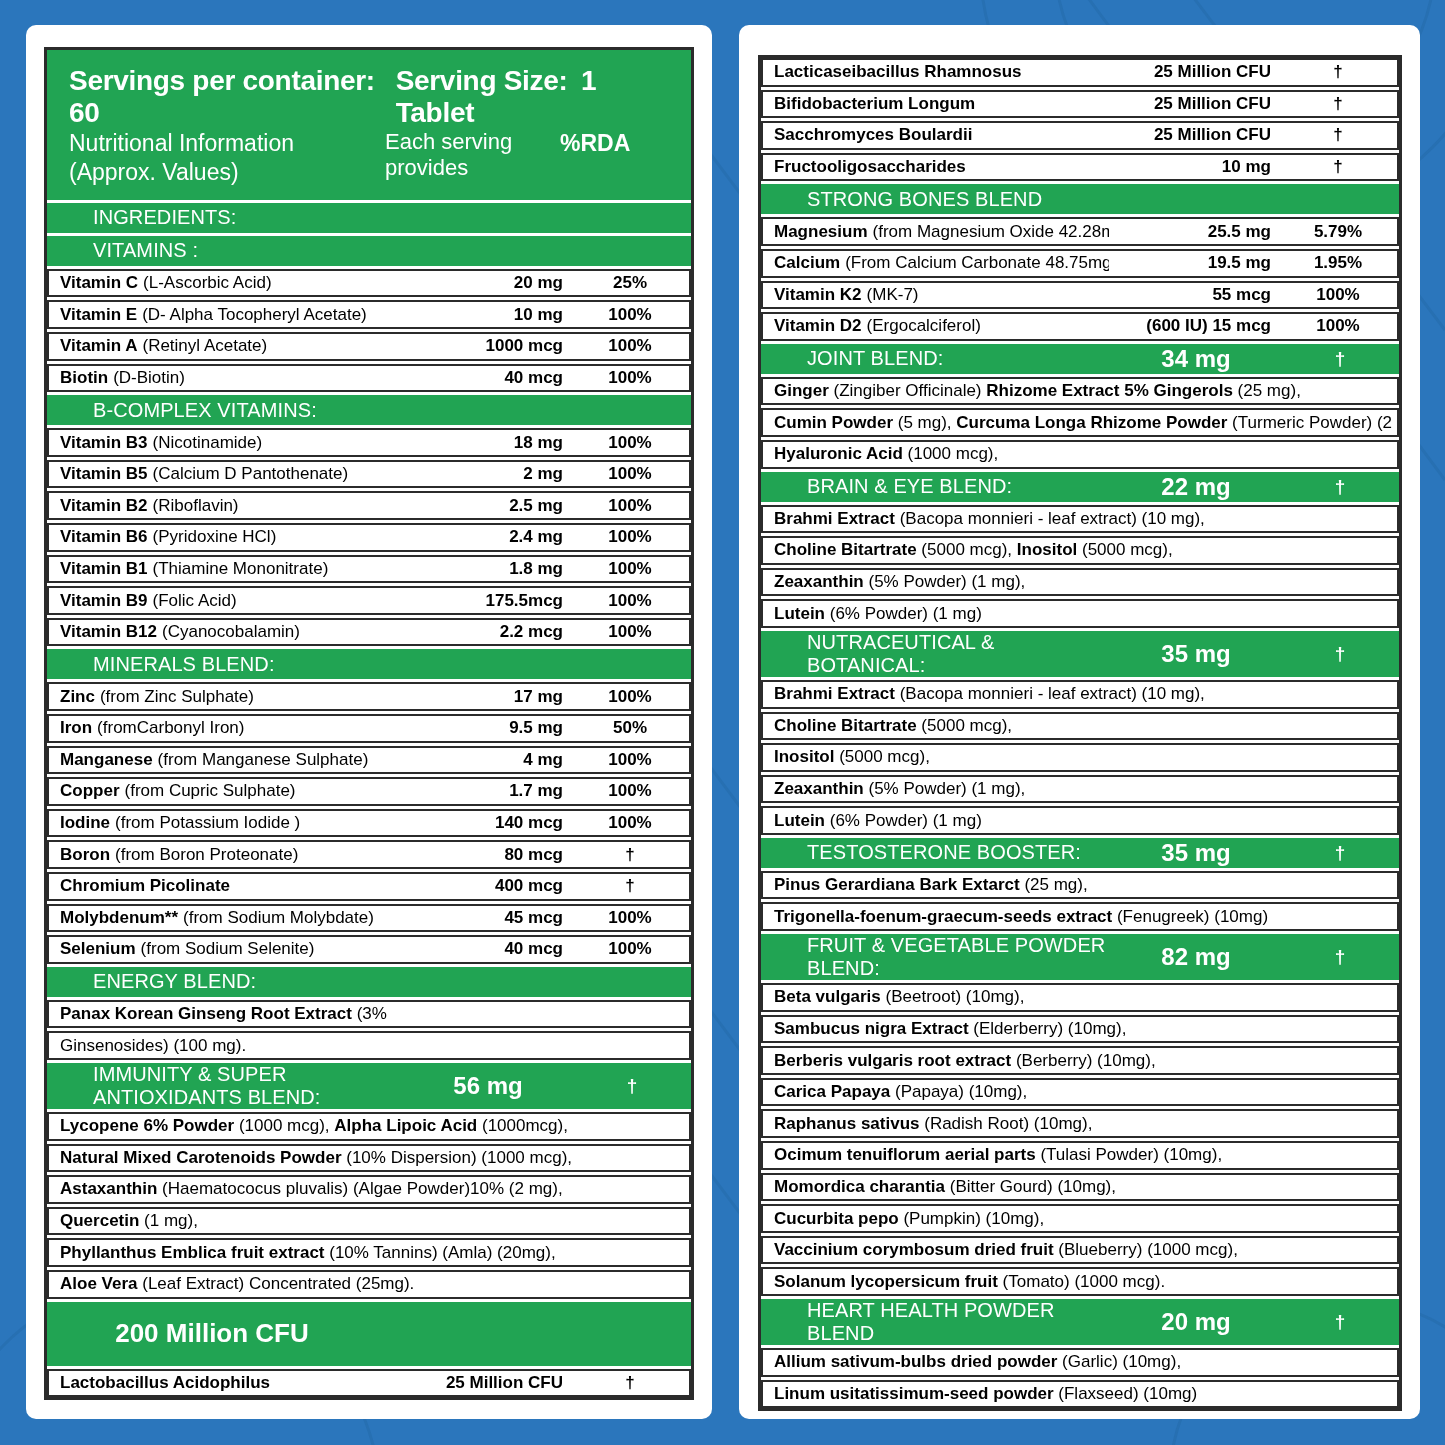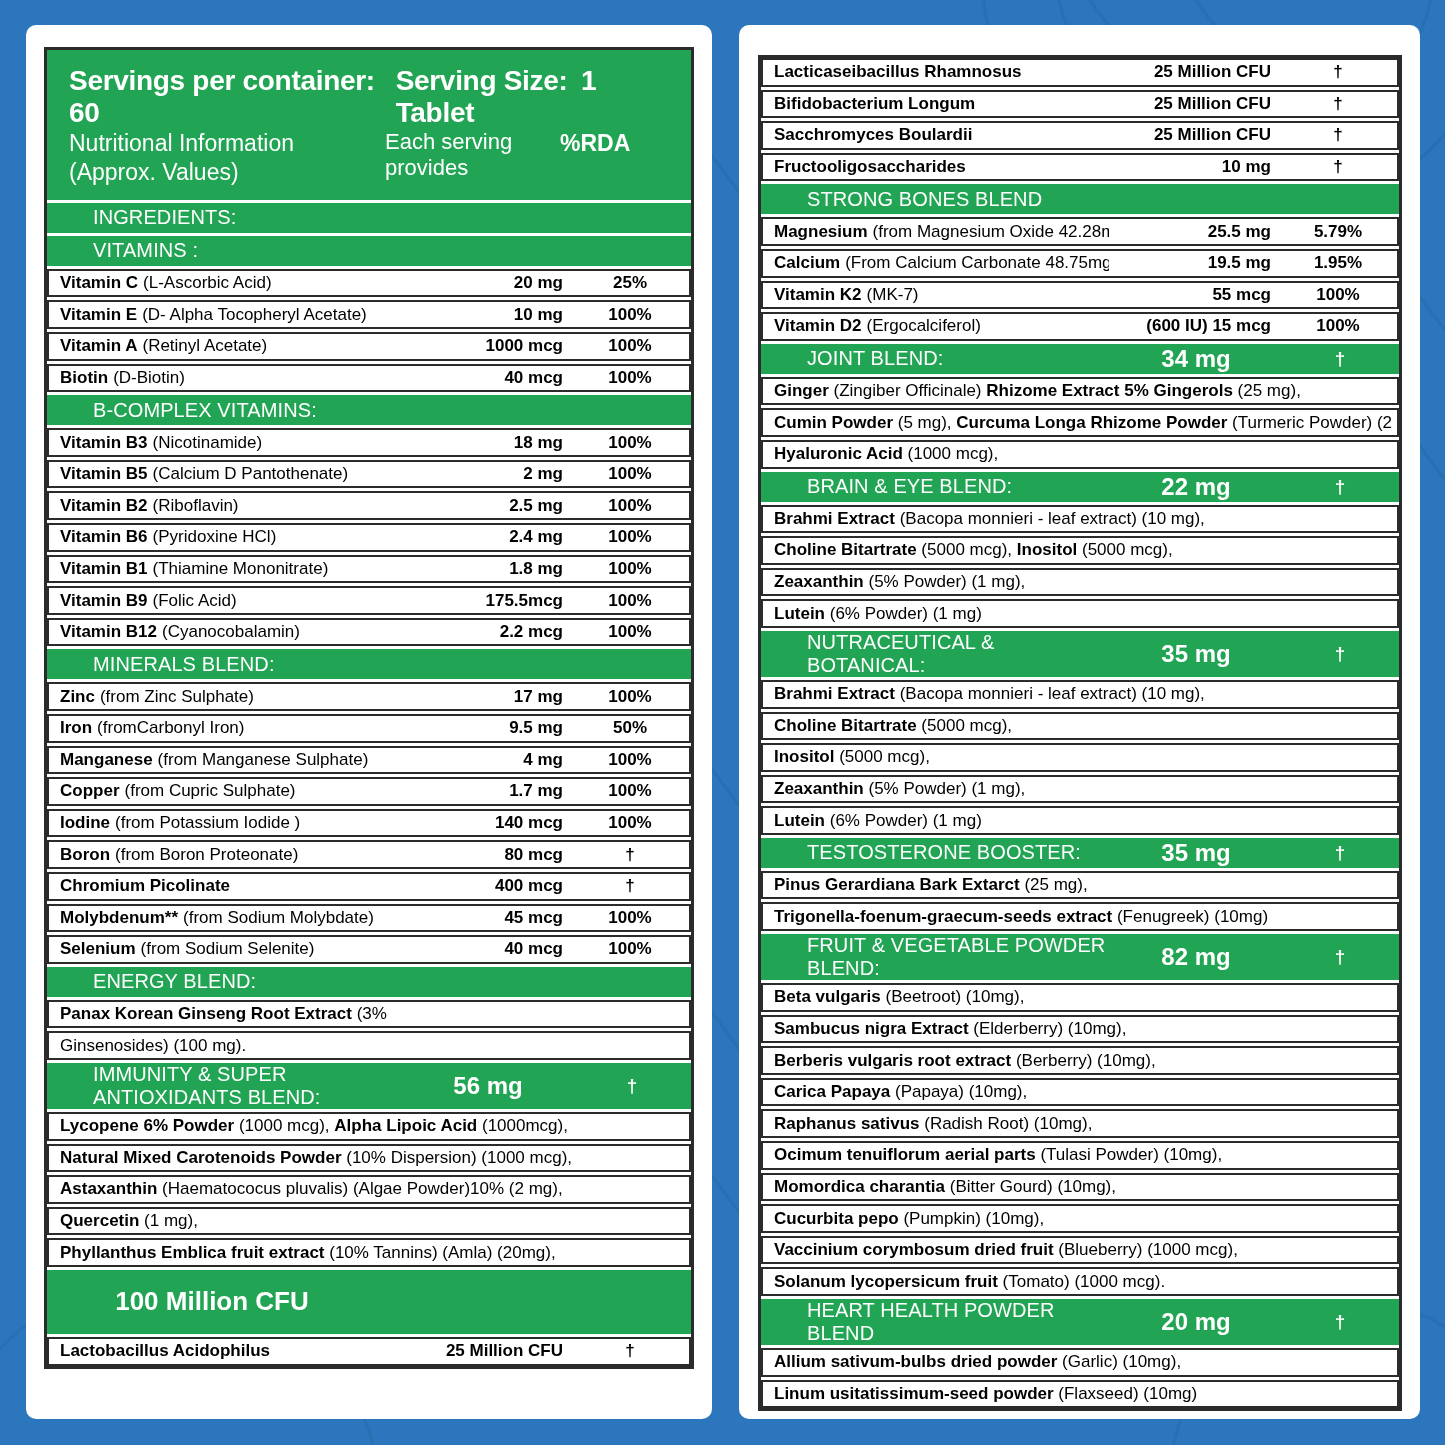--- a/index.html
+++ b/index.html
@@ -229,22 +229,25 @@
       </div>
       <div class="row">
         <div class="cell line"><span class="b">Astaxanthin </span><span class="r">(Haematococus pluvalis) (Algae Powder)10% (2 mg),</span></div>
       </div>
       <div class="row">
         <div class="cell line"><span class="b">Quercetin </span><span class="r">(1 mg),</span></div>
       </div>
       <div class="row">
         <div class="cell line"><span class="b">Phyllanthus Emblica fruit extract </span><span class="r">(10% Tannins) (Amla) (20mg),</span></div>
       </div>
+      <div class="row">
+        <div class="cell line"><span class="b">Aloe Vera </span><span class="r">(Leaf Extract) Concentrated (25mg).</span></div>
+      </div>
       <div class="bar tall">
-        <div class="bar-amount">100 Million CFU</div>
+        <div class="bar-amount">200 Million CFU</div>
       </div>
       <div class="row">
         <div class="cell name"><span class="b">Lactobacillus Acidophilus</span></div>
         <div class="cell amount">25 Million CFU</div>
         <div class="cell rda">†</div>
       </div>
     </div>
 </div>
 
 <div class="card right">

